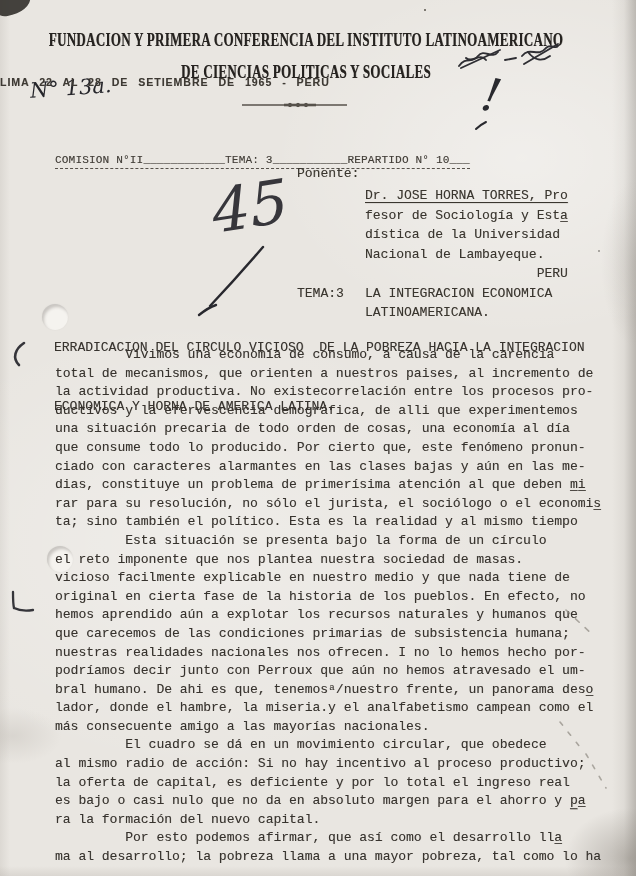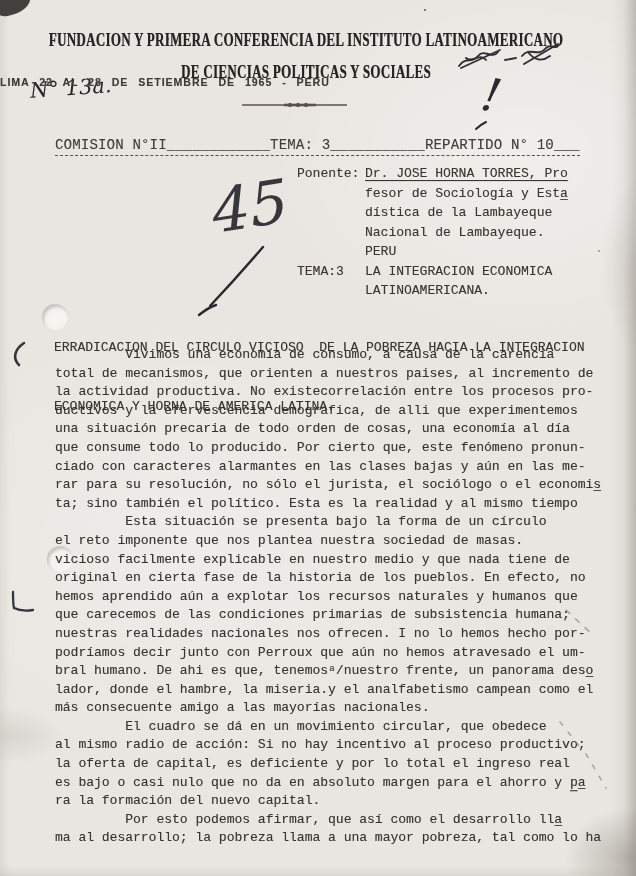--- a/index.html
+++ b/index.html
@@ -47,32 +47,32 @@
     font-family:"DejaVu Serif",serif;font-style:italic;
     font-size:60px;color:#28282e;opacity:0.92;
     transform:rotate(-9deg) skewX(-4deg);line-height:1;
   }
   .handwritten-exclaim{
     position:absolute;left:482px;top:72px;
     font-family:"DejaVu Serif",serif;font-style:italic;
     font-size:46px;color:#2a2a2f;transform:rotate(12deg);line-height:1;
   }
   .comision-row{
-    position:absolute;left:55px;top:137px;
-    font-size:14px;letter-spacing:0.2px;color:#413d37;
+    position:absolute;left:55px;top:154px;
+    font-size:11px;letter-spacing:0.2px;color:#413d37;
     border-bottom:1.5px dashed #55504a;padding-bottom:2px;
     white-space:pre;
   }
   .ponente-block{ position:absolute;left:297px;top:164px;font-size:13px;line-height:19.5px;color:#3a362f; }
   .ponente-row,.tema-row{ display:flex; }
   .p-label{ width:68px;flex:0 0 auto; }
   .t-label{ width:68px;flex:0 0 auto; }
   .p-line{ white-space:pre; }
-  .p-line.u{ text-decoration:underline;text-underline-offset:3px; }
-  .p-line.center{ text-align:left; }
+  .p-line.u{ text-decoration:underline;text-underline-offset:3px;margin-top:22px; }
+  .p-line.center{ text-align:right; }
   .heading{ position:absolute;left:54px;top:299px;font-size:13px;line-height:19.5px;white-space:pre;color:#37332e; }
   .body{ position:absolute;left:55px;top:346px;width:570px; }
   .body-line{ white-space:pre;font-size:13px;line-height:18.6px; }
   .hole{
     position:absolute;width:26px;height:26px;border-radius:50%;
     background:#f5f3ef;
     box-shadow:inset 2px 3px 3px rgba(70,65,58,0.25), 0 0 2px rgba(0,0,0,0.05);
   }
   .hole-1{ left:42px;top:304px; }
   .hole-2{ left:47px;top:546px; }
@@ -109,21 +109,21 @@
   <div class="lima typew">LIMA 22 AL 28 DE SETIEMBRE DE 1965 - PERU</div>
 
   <div class="comision-row typew"><span>COMISION N°II</span><span>____________</span><span>TEMA: 3</span><span>___________</span><span>REPARTIDO N° 10</span><span>___</span></div>
 
   <div class="ponente-block typew">
     <div class="ponente-row">
       <span class="p-label">Ponente:</span>
       <div class="p-lines">
         <div class="p-line u">Dr. JOSE HORNA TORRES, Pro</div>
         <div class="p-line">fesor de Sociología y Esta̲</div>
-        <div class="p-line">dística de la Lambayeque</div>
+        <div class="p-line">dística de la Universidad</div>
         <div class="p-line">Nacional de Lambayeque.</div>
         <div class="p-line center">PERU</div>
       </div>
     </div>
     <div class="tema-row">
       <span class="t-label">TEMA:3</span>
       <div class="p-lines">
         <div class="p-line">LA INTEGRACION ECONOMICA</div>
         <div class="p-line">LATINOAMERICANA.</div>
       </div>
@@ -136,20 +136,21 @@
   </div>
 
   <div class="body typew">
       <div class="body-line">         Vivimos una economía de consumo, a causa de la carencia</div>
       <div class="body-line">total de mecanismos, que orienten a nuestros paises, al incremento de</div>
       <div class="body-line">la actividad productiva. No existecorrelación entre los procesos pro-</div>
       <div class="body-line">ductivos y la efervescencia demográfica, de alli que experimentemos</div>
       <div class="body-line">una situación precaria de todo orden de cosas, una economía al día</div>
       <div class="body-line">que consume todo lo producido. Por cierto que, este fenómeno pronun-</div>
       <div class="body-line">ciado con caracteres alarmantes en las clases bajas y aún en las me-</div>
+      <div class="body-line">dias, constituye un problema de primerísima atención al que deben m̲i̲</div>
       <div class="body-line">rar para su resolución, no sólo el jurista, el sociólogo o el economis̲</div>
       <div class="body-line">ta; sino también el político. Esta es la realidad y al mismo tiempo</div>
       <div class="body-line">         Esta situación se presenta bajo la forma de un círculo</div>
       <div class="body-line">el reto imponente que nos plantea nuestra sociedad de masas.</div>
       <div class="body-line">vicioso facilmente explicable en nuestro medio y que nada tiene de</div>
       <div class="body-line">original en cierta fase de la historia de los pueblos. En efecto, no</div>
       <div class="body-line">hemos aprendido aún a explotar los recursos naturales y humanos que</div>
       <div class="body-line">que carecemos de las condiciones primarias de subsistencia humana;</div>
       <div class="body-line">nuestras realidades nacionales nos ofrecen. I no lo hemos hecho por-</div>
       <div class="body-line">podríamos decir junto con Perroux que aún no hemos atravesado el um-</div>

